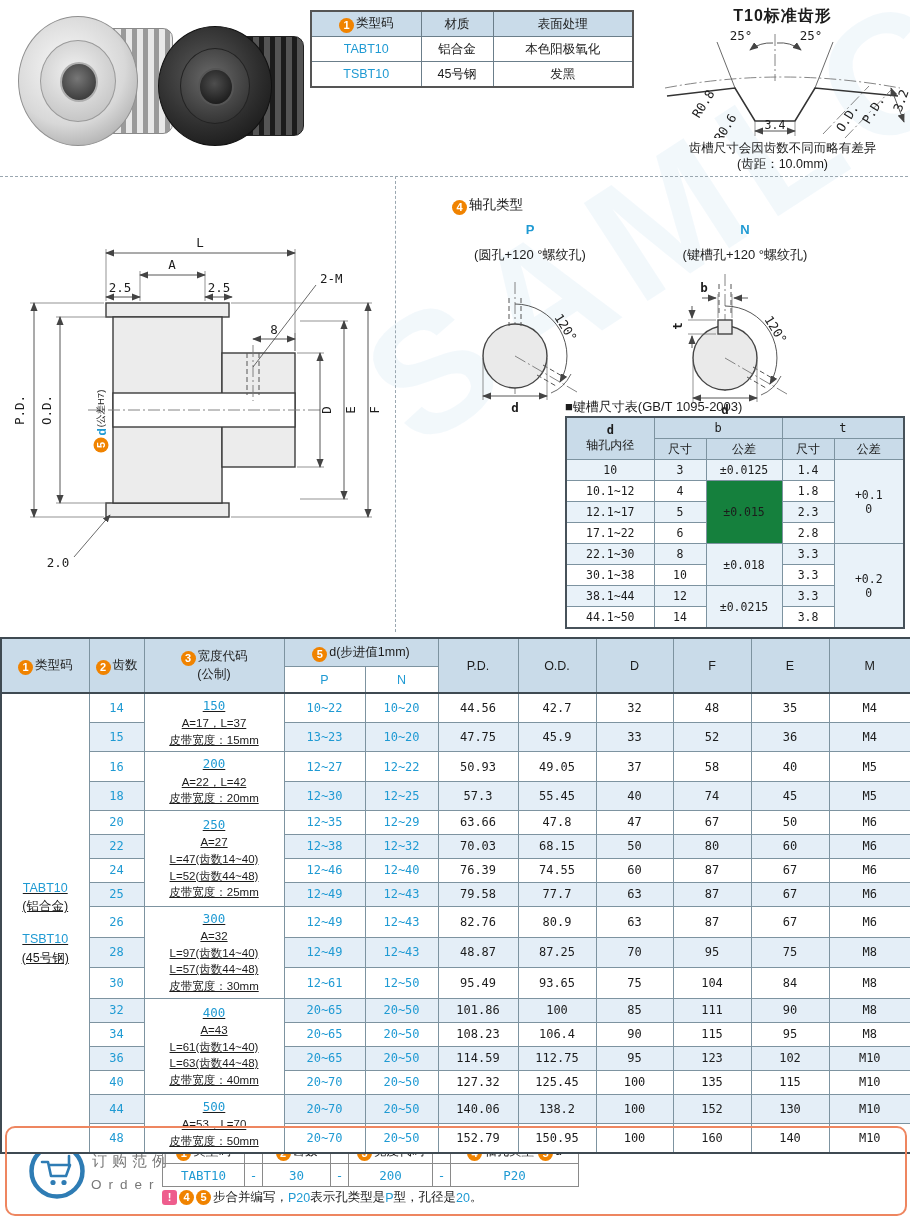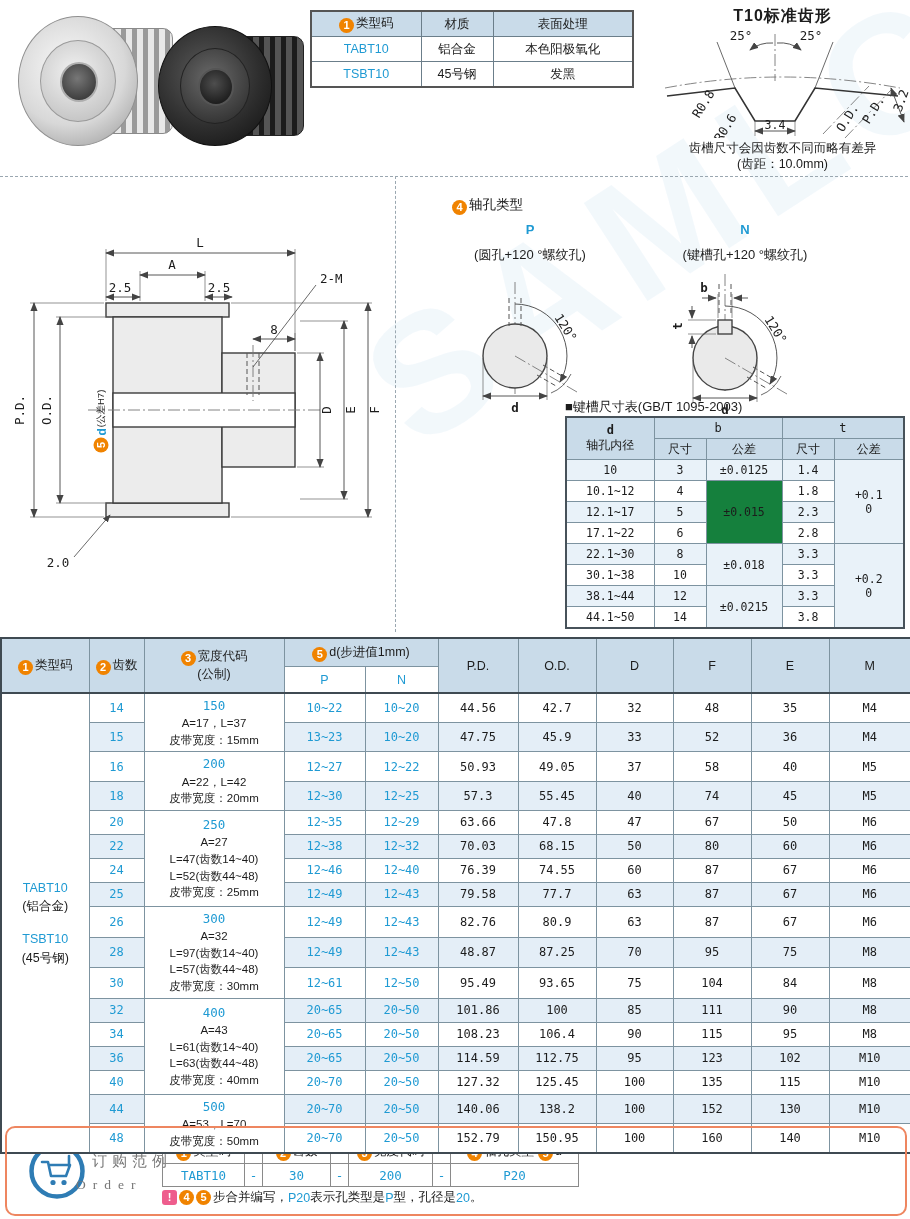--- a/index.html
+++ b/index.html
@@ -38,21 +38,21 @@
   .keyway-table td.tol{background:#15803d;}
   .kw-dhead{font-family:"DejaVu Sans Mono",monospace;font-weight:bold;}
   
   .spec{width:910px;font-size:12px;border:2px solid #3f4a52;z-index:2;position:relative;}
   .spec th,.spec td{border:1px solid #7d93a0;}
   .spec thead th{background:#c9dbe9;font-weight:normal;height:27px;font-size:12.5px;}
   .spec thead th.pn{background:#fff;color:#1f9ad3;height:25px;}
   .spec thead{border-bottom:2px solid #3f4a52;}
   .spec tbody td{height:23px;font-family:"DejaVu Sans Mono",monospace;font-size:12px;background:#fff;}
   .spec tbody tr.alt td:not(.merge){background:#e4eef7;}
-  .spec td.merge{background:#fff;font-family:"Liberation Sans",sans-serif;}
+  .spec td.merge{background:#fff;font-family:"Liberation Sans",sans-serif;text-decoration:underline;}
   .spec .type-cell div{font-size:12.5px;line-height:1.5;}
   .spec .type-cell div.sp{height:14px;}
   .spec .width-cell{padding:3px 1px;}
   .spec .width-cell div{font-size:11.5px;line-height:1.45;}
   .spec .width-cell .wcode{font-size:12.5px;font-family:"DejaVu Sans Mono",monospace;}
   
   svg text{fill:#1c1c1c;font-size:12.5px;font-family:"DejaVu Sans Mono",monospace;}
   .shape{fill:#ececec;stroke:#3c3c3c;stroke-width:1.4;}
   .bore{fill:#fff;stroke:#3c3c3c;stroke-width:1.4;}
   .dim{stroke:#444;stroke-width:0.9;fill:none;}
@@ -633,21 +633,21 @@
 
 <div class="order-box abs" style="left:5px;top:1126px;width:898px;height:86px;"></div>
 <svg class="abs" style="left:28px;top:1142px;" width="58" height="58" viewBox="0 0 58 58">
   <circle cx="29" cy="29" r="25.5" fill="none" stroke="#2e7cb4" stroke-width="4.5"></circle>
   <path d="M14 20 h6 l3 14 h15 l4 -11 h-21" fill="none" stroke="#2e7cb4" stroke-width="2.6" stroke-linejoin="round" stroke-linecap="round"></path>
   <line x1="41" y1="14" x2="41" y2="24" stroke="#2e7cb4" stroke-width="2.6" stroke-linecap="round"></line>
   <circle cx="25" cy="40.5" r="2.6" fill="#2e7cb4"></circle>
   <circle cx="36" cy="40.5" r="2.6" fill="#2e7cb4"></circle>
 </svg>
 <div class="abs order-label-cn" style="left:92px;top:1152px;">订购范例</div>
-<div class="abs order-label-en" style="left:76px;top:1174px;font-family:Liberation Serif, serif;">Order</div>
+<div class="abs order-label-en" style="left:91px;top:1174px;">Order</div>
 <table class="order-table abs" style="left:162px;top:1140px;">
   <colgroup>
       <col style="width:82px">
       <col style="width:18px">
       <col style="width:68px">
       <col style="width:18px">
       <col style="width:84px">
       <col style="width:18px">
       <col style="width:128px">
     </colgroup>

